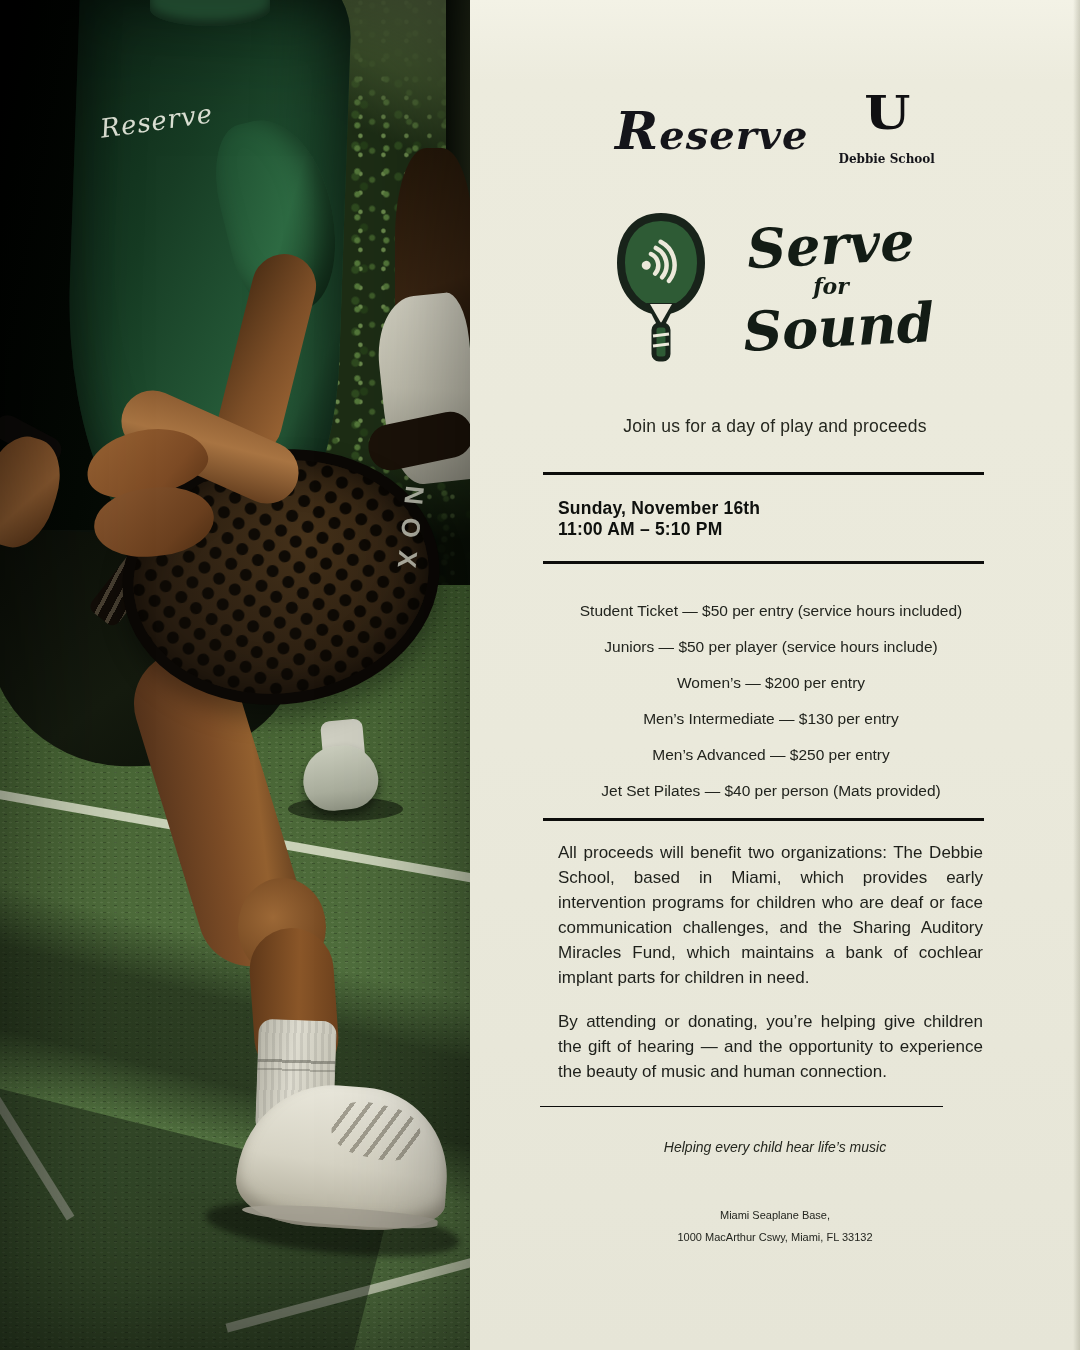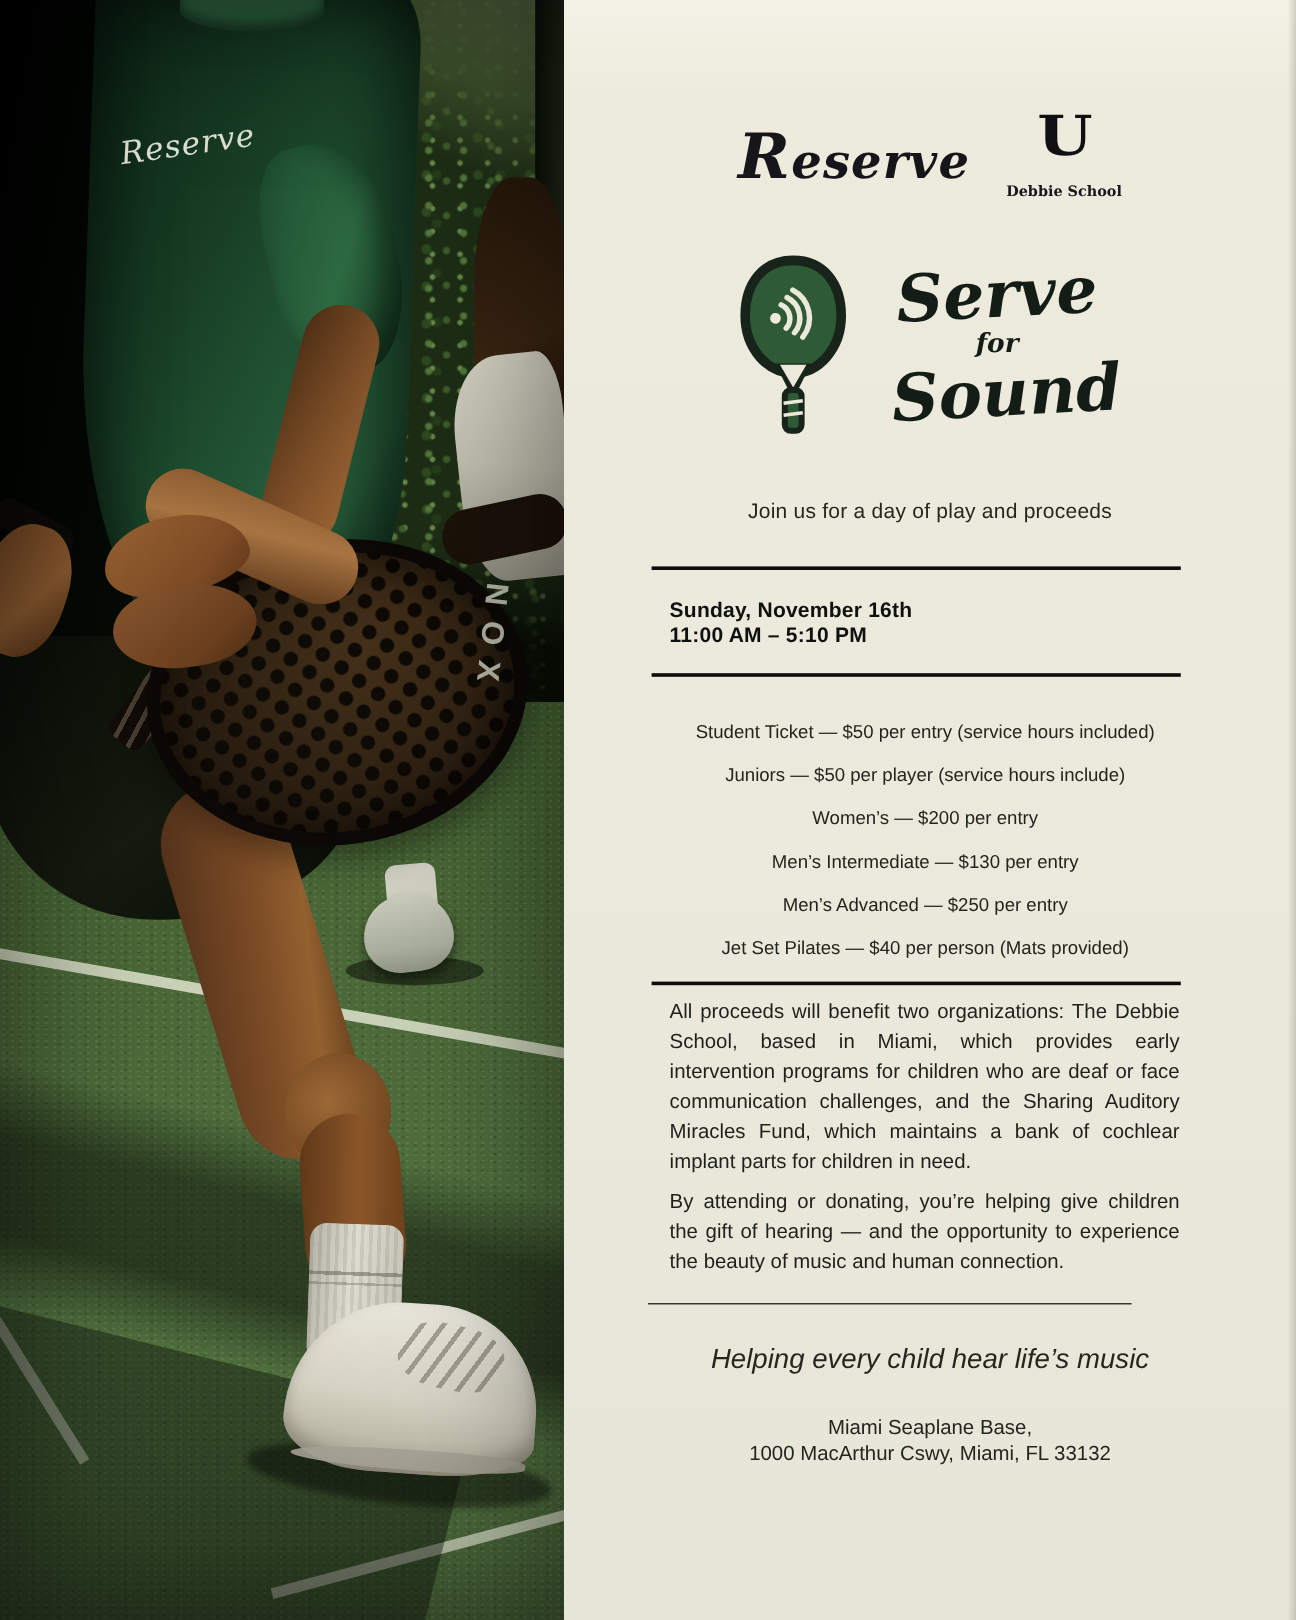--- a/index.html
+++ b/index.html
@@ -160,25 +160,25 @@
   .rule { border-top: 3px solid #0d0d0b; margin-left: 73px; margin-right: 96px; }
   .r1 { margin-top: 35px; } .r2 { margin-top: 21px; } .r3 { margin-top: 17px; }
   .rule.thin { border-top-width: 1.5px; margin-left: 70px; margin-right: 137px; margin-top: 22px; }
 
   .details { margin: 23px 96px 0 88px; font-weight: bold; font-size: 17.5px; line-height: 21px;
     letter-spacing: .2px; color: #0f110e; }
 
   .tickets { list-style: none; margin: 38px 96px 0 88px; font-size: 15.5px; color: #22241e; }
   .tickets li { line-height: 18px; margin-bottom: 18px; text-align: center; }
 
-  .para { margin: 9px 97px 0 88px; text-align: justify; font-size: 17px; line-height: 25px; color: #1e201b; }
-
-  .closing { margin-top: 32px; text-align: center; font-style: italic; font-size: 23px; color: #25271f; }
-
-  .footer { margin-top: 33px; text-align: center; font-size: 17px; line-height: 22px; color: #23251f; }
+  .para { margin: 19px 97px 0 88px; text-align: justify; font-size: 17px; line-height: 25px; color: #1e201b; }
+
+  .closing { margin-top: 32px; text-align: center; font-style: italic; font-size: 14px; color: #25271f; }
+
+  .footer { margin-top: 49px; text-align: center; font-size: 11px; line-height: 22px; color: #23251f; }
 </style>
 </head>
 <body>
 
 <div class="photo">
   <div class="court"></div>
   <div class="hedge"></div>
   <div class="hedge-dark-base"></div>
   <div class="hedge-light"></div>
   <div class="fence-post"></div>

